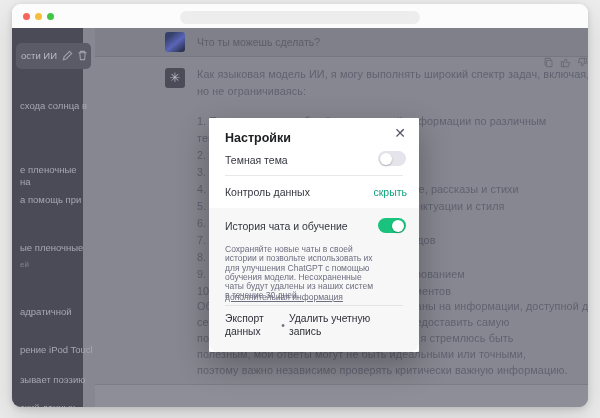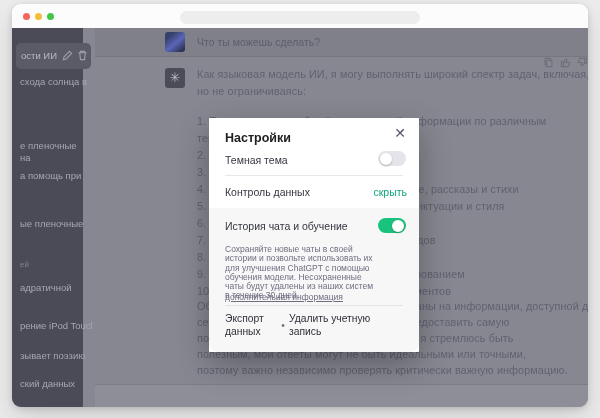--- a/index.html
+++ b/index.html
@@ -13,21 +13,21 @@
   .dot{position:absolute;top:9px;width:7px;height:7px;border-radius:50%;}
   .dot.r{left:11px;background:#f5655b}.dot.y{left:23px;background:#f6bd3b}
   .dot.g{left:35px;background:#43c645}
   .urlpill{position:absolute;left:168px;top:7px;width:240px;height:13px;
     background:#ededed;border-radius:7px;}
   .app{position:absolute;left:0;top:24px;right:0;bottom:0;overflow:hidden;
     border-radius:0 0 9px 9px;background:#868790;}
   
   .sidebar{position:absolute;left:0;top:0;width:71px;height:100%;background:#4a4b56;}
   .sb-item{position:absolute;left:8px;color:#a6a7b1;font-size:9.5px;white-space:nowrap;
-    overflow:hidden;max-width:72px;}
+    overflow:hidden;max-width:72px;margin-top:24px;}
   .sb-active{position:absolute;left:4px;top:15px;width:75px;height:26px;
     background:#5a5b66;border-radius:5px;}
   .sb-active .lbl{position:absolute;left:5px;top:7px;color:#b9bac3;font-size:9.5px;}
   .sb-ico{position:absolute;top:6px;width:13px;height:13px;color:#9da0ab;}
   .sb-ico svg{width:11px;height:11px;display:block;margin:1px auto;}
   .sb-section{position:absolute;left:8px;color:#82838d;font-size:8px;}
   .user-row{position:absolute;left:83px;right:0;top:0;height:28px;background:#7f808a;
     border-bottom:1px solid #76777f;}
   .input-bar{position:absolute;left:83px;right:0;bottom:0;height:22px;background:#8d8e97;
     border-top:1px solid #7b7c85;}

